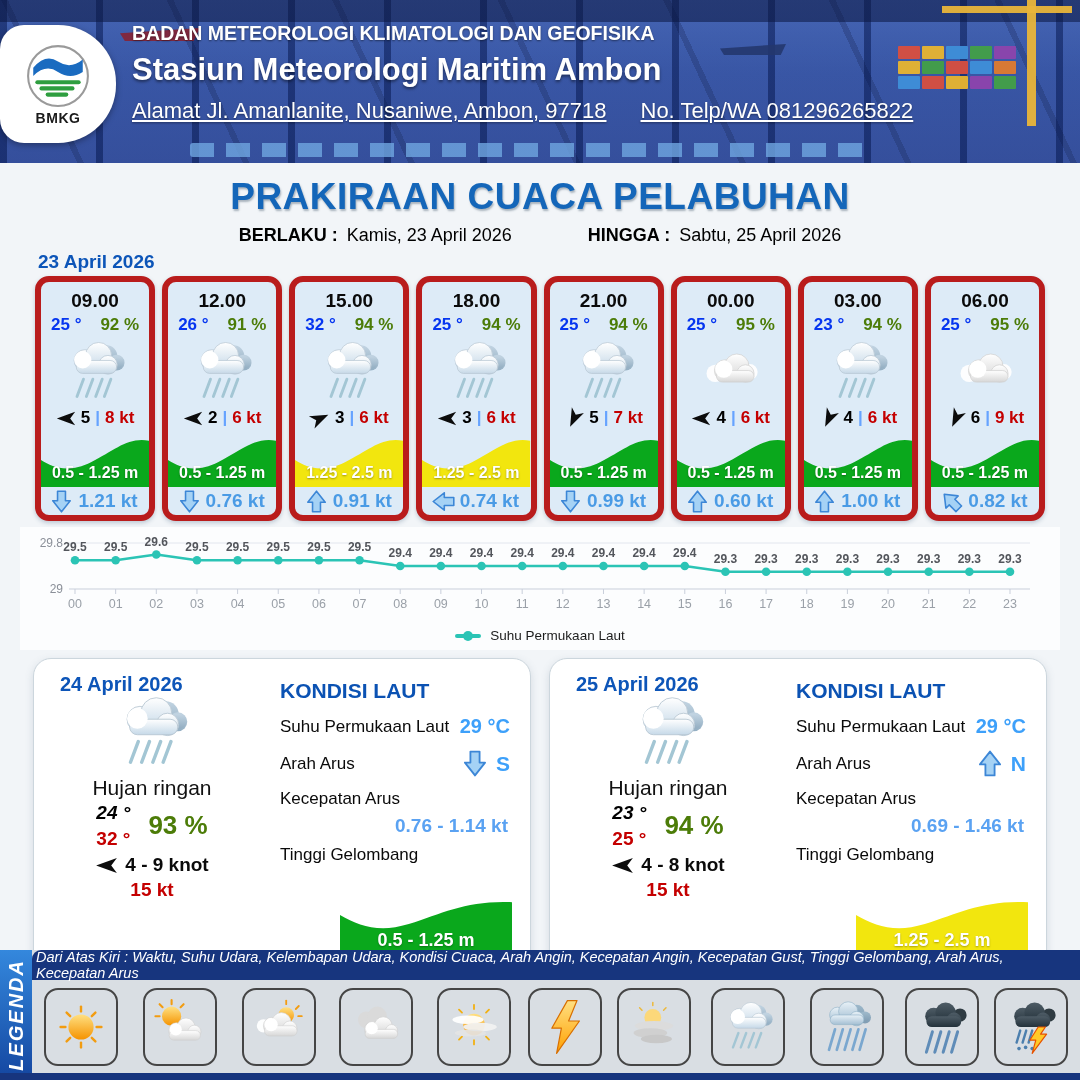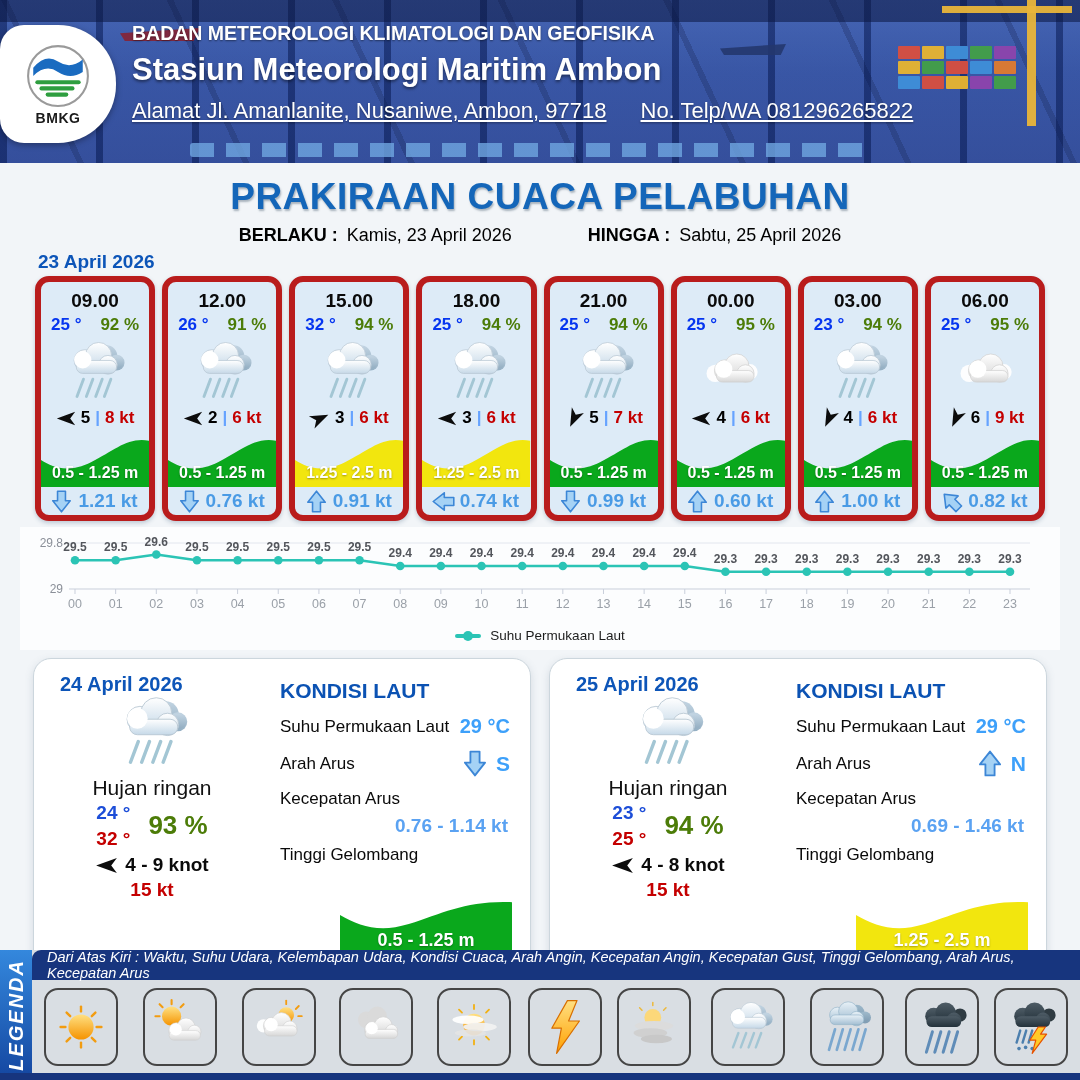--- a/index.html
+++ b/index.html
@@ -71,21 +71,21 @@
   
   .dcards { display:flex; gap:18px; margin:8px 33px 0; }
   .dcard { flex:1; height:312px; background:#fff; border:1px solid #ccd6dd; border-radius:18px;
     box-shadow:0 3px 8px rgba(80,100,120,.18); display:flex; padding:10px 16px 10px 12px; }
   .d-left { width:212px; display:flex; flex-direction:column; align-items:center; }
   .d-date { color:#0d55b8; font-weight:bold; font-size:20px; align-self:flex-start; margin:4px 0 0 14px; }
   .d-icon { width:104px; height:86px; margin-top:-6px; }
   .d-cond { font-size:21px; color:#111; }
   .d-tr { display:flex; align-items:center; gap:18px; }
   .d-temps { display:flex; flex-direction:column; font-weight:bold; font-size:19px; line-height:1.35; }
-  .d-tmin { color:#1d4ed8; } .d-tmax { color:#c40000; }
+  .d-tmin { color:#000000;font-style:italic; } .d-tmax { color:#c40000; }
   .d-hum { color:#4c7c08; font-size:26px; font-weight:bold; }
   .d-wind { display:flex; align-items:center; gap:7px; font-weight:bold; font-size:19px; margin-top:3px; color:#0a0a0a; }
   .d-wind .dart { width:23px; height:17px; }
   .d-gust { color:#c40000; font-weight:bold; font-size:19px; margin-top:3px; }
   .d-right { flex:1; position:relative; padding:2px 4px 0 22px; }
   .sea-title { color:#0b52b3; font-weight:bold; font-size:21px; margin:8px 0 12px; }
   .sea-row { display:flex; justify-content:space-between; align-items:center; font-size:17px; color:#0a0a0a; margin-bottom:12px; }
   .sea-sst { color:#3da0fa; font-weight:bold; font-size:20px; }
   .sea-dir { display:flex; align-items:center; gap:10px; color:#3da0fa; font-weight:bold; font-size:21px; }
   .sea-dir .barrow { width:22px; height:27px; }
@@ -96,21 +96,21 @@
     text-shadow:0 1px 2px rgba(0,0,0,.3); }
 
   
   .legend { position:absolute; left:0; top:950px; right:0; bottom:0; }
   .leg-strip { position:absolute; left:0; top:0; width:32px; height:100%; background:linear-gradient(180deg,#3488dd,#1446a0);
     display:flex; align-items:center; justify-content:center; }
   .leg-strip span { color:#fff; font-weight:bold; font-style:italic; font-size:20px; letter-spacing:2px;
     writing-mode:vertical-rl; transform:rotate(180deg); }
   .leg-main { position:absolute; left:32px; right:0; top:0; bottom:0; background:#d9dee3; }
   .leg-desc { height:30px; background:#17357e; color:#fff; font-style:italic; font-size:14.5px; display:flex; align-items:center;
-    padding:0 15px; border-top-left-radius:9px; }
+    padding:0 4px; border-top-left-radius:9px; }
   .leg-items { display:flex; justify-content:space-between; padding:8px 12px 0; }
   .leg-item { display:flex; flex-direction:column; align-items:center; }
   .leg-box { width:74px; height:78px; border:2px solid #454545; border-radius:14px; display:flex; align-items:center; justify-content:center; }
   .leg-box svg { width:60px; height:62px; }
   .leg-label { font-size:13.5px; margin-top:5px; color:#111; white-space:nowrap; }
   .leg-bottom { position:absolute; left:0; right:0; bottom:0; height:7px; background:#17357e; }
 </style>
 </head>
 <body>
 

